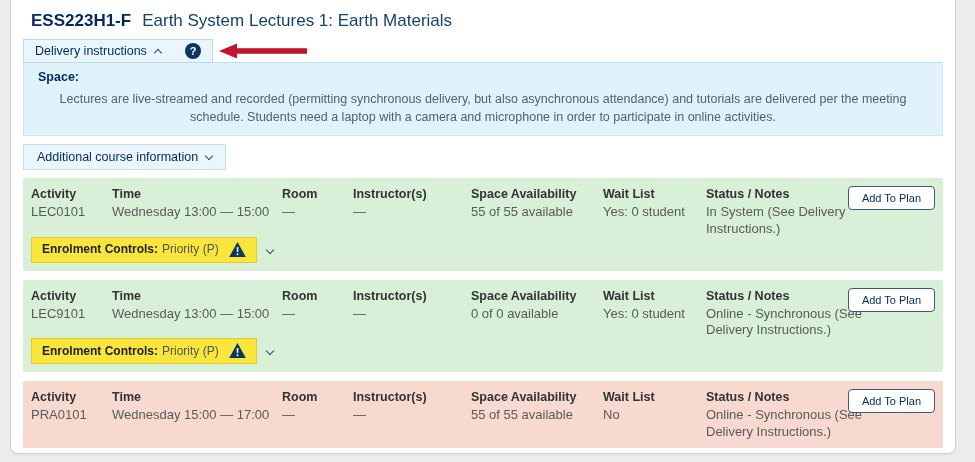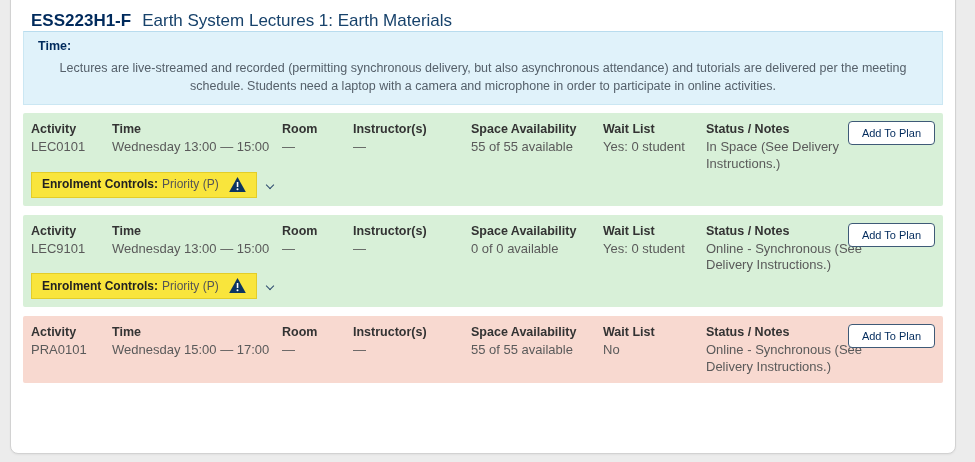--- a/index.html
+++ b/index.html
@@ -78,26 +78,37 @@
 <body>
 
 <div class="page">
   <div class="panel">
 
     <div class="course-header">
       <span class="course-code">ESS223H1-F</span>
       <span class="course-title">Earth System Lectures 1: Earth Materials</span>
     </div>
 
+    <div class="tab">
+      <span class="tab-label">Delivery instructions</span>
+      <span class="chev chev-up"></span>
+      <span class="help-icon">?</span>
+    </div>
 
     <div class="note-box">
-      <div class="note-label">Time:</div>
+      <div class="note-label">Space:</div>
       <div class="note-text">Lectures are live-streamed and recorded (permitting synchronous delivery, but also asynchronous attendance) and tutorials are delivered per the meeting schedule. Students need a laptop with a camera and microphone in order to participate in online activities.</div>
     </div>
 
+    <div class="addl-wrap">
+      <div class="addl-btn">
+        <span>Additional course information</span>
+        <span class="chev chev-down"></span>
+      </div>
+    </div>
 
     <div class="cards">
 
       <div class="card card-green">
         <div class="cols">
           <div class="c-act">
               <div class="col-h">Activity</div>
               <div class="col-v">LEC0101</div>
             </div>
           <div class="c-time">
@@ -115,21 +126,21 @@
           <div class="c-space">
               <div class="col-h">Space Availability</div>
               <div class="col-v">55 of 55 available</div>
             </div>
           <div class="c-wait">
               <div class="col-h">Wait List</div>
               <div class="col-v">Yes: 0 student</div>
             </div>
           <div class="c-status">
               <div class="col-h">Status / Notes</div>
-              <div class="col-v">In Space (See Delivery Instructions.)</div>
+              <div class="col-v">In System (See Delivery Instructions.)</div>
             </div>
         </div>
         <button class="addplan">Add To Plan</button>
         <div class="enrol-row">
           <span class="badge">
             <span class="badge-label">Enrolment Controls:</span>
             <span class="badge-val">Priority (P)</span>
             <svg class="warn-svg" width="17" height="15" viewBox="0 0 20 18">
                 <path d="M10 0 L20 18 H0 Z" fill="#0d3561"></path>
                 <rect x="9.1" y="6" width="1.9" height="6" fill="#fff"></rect>

